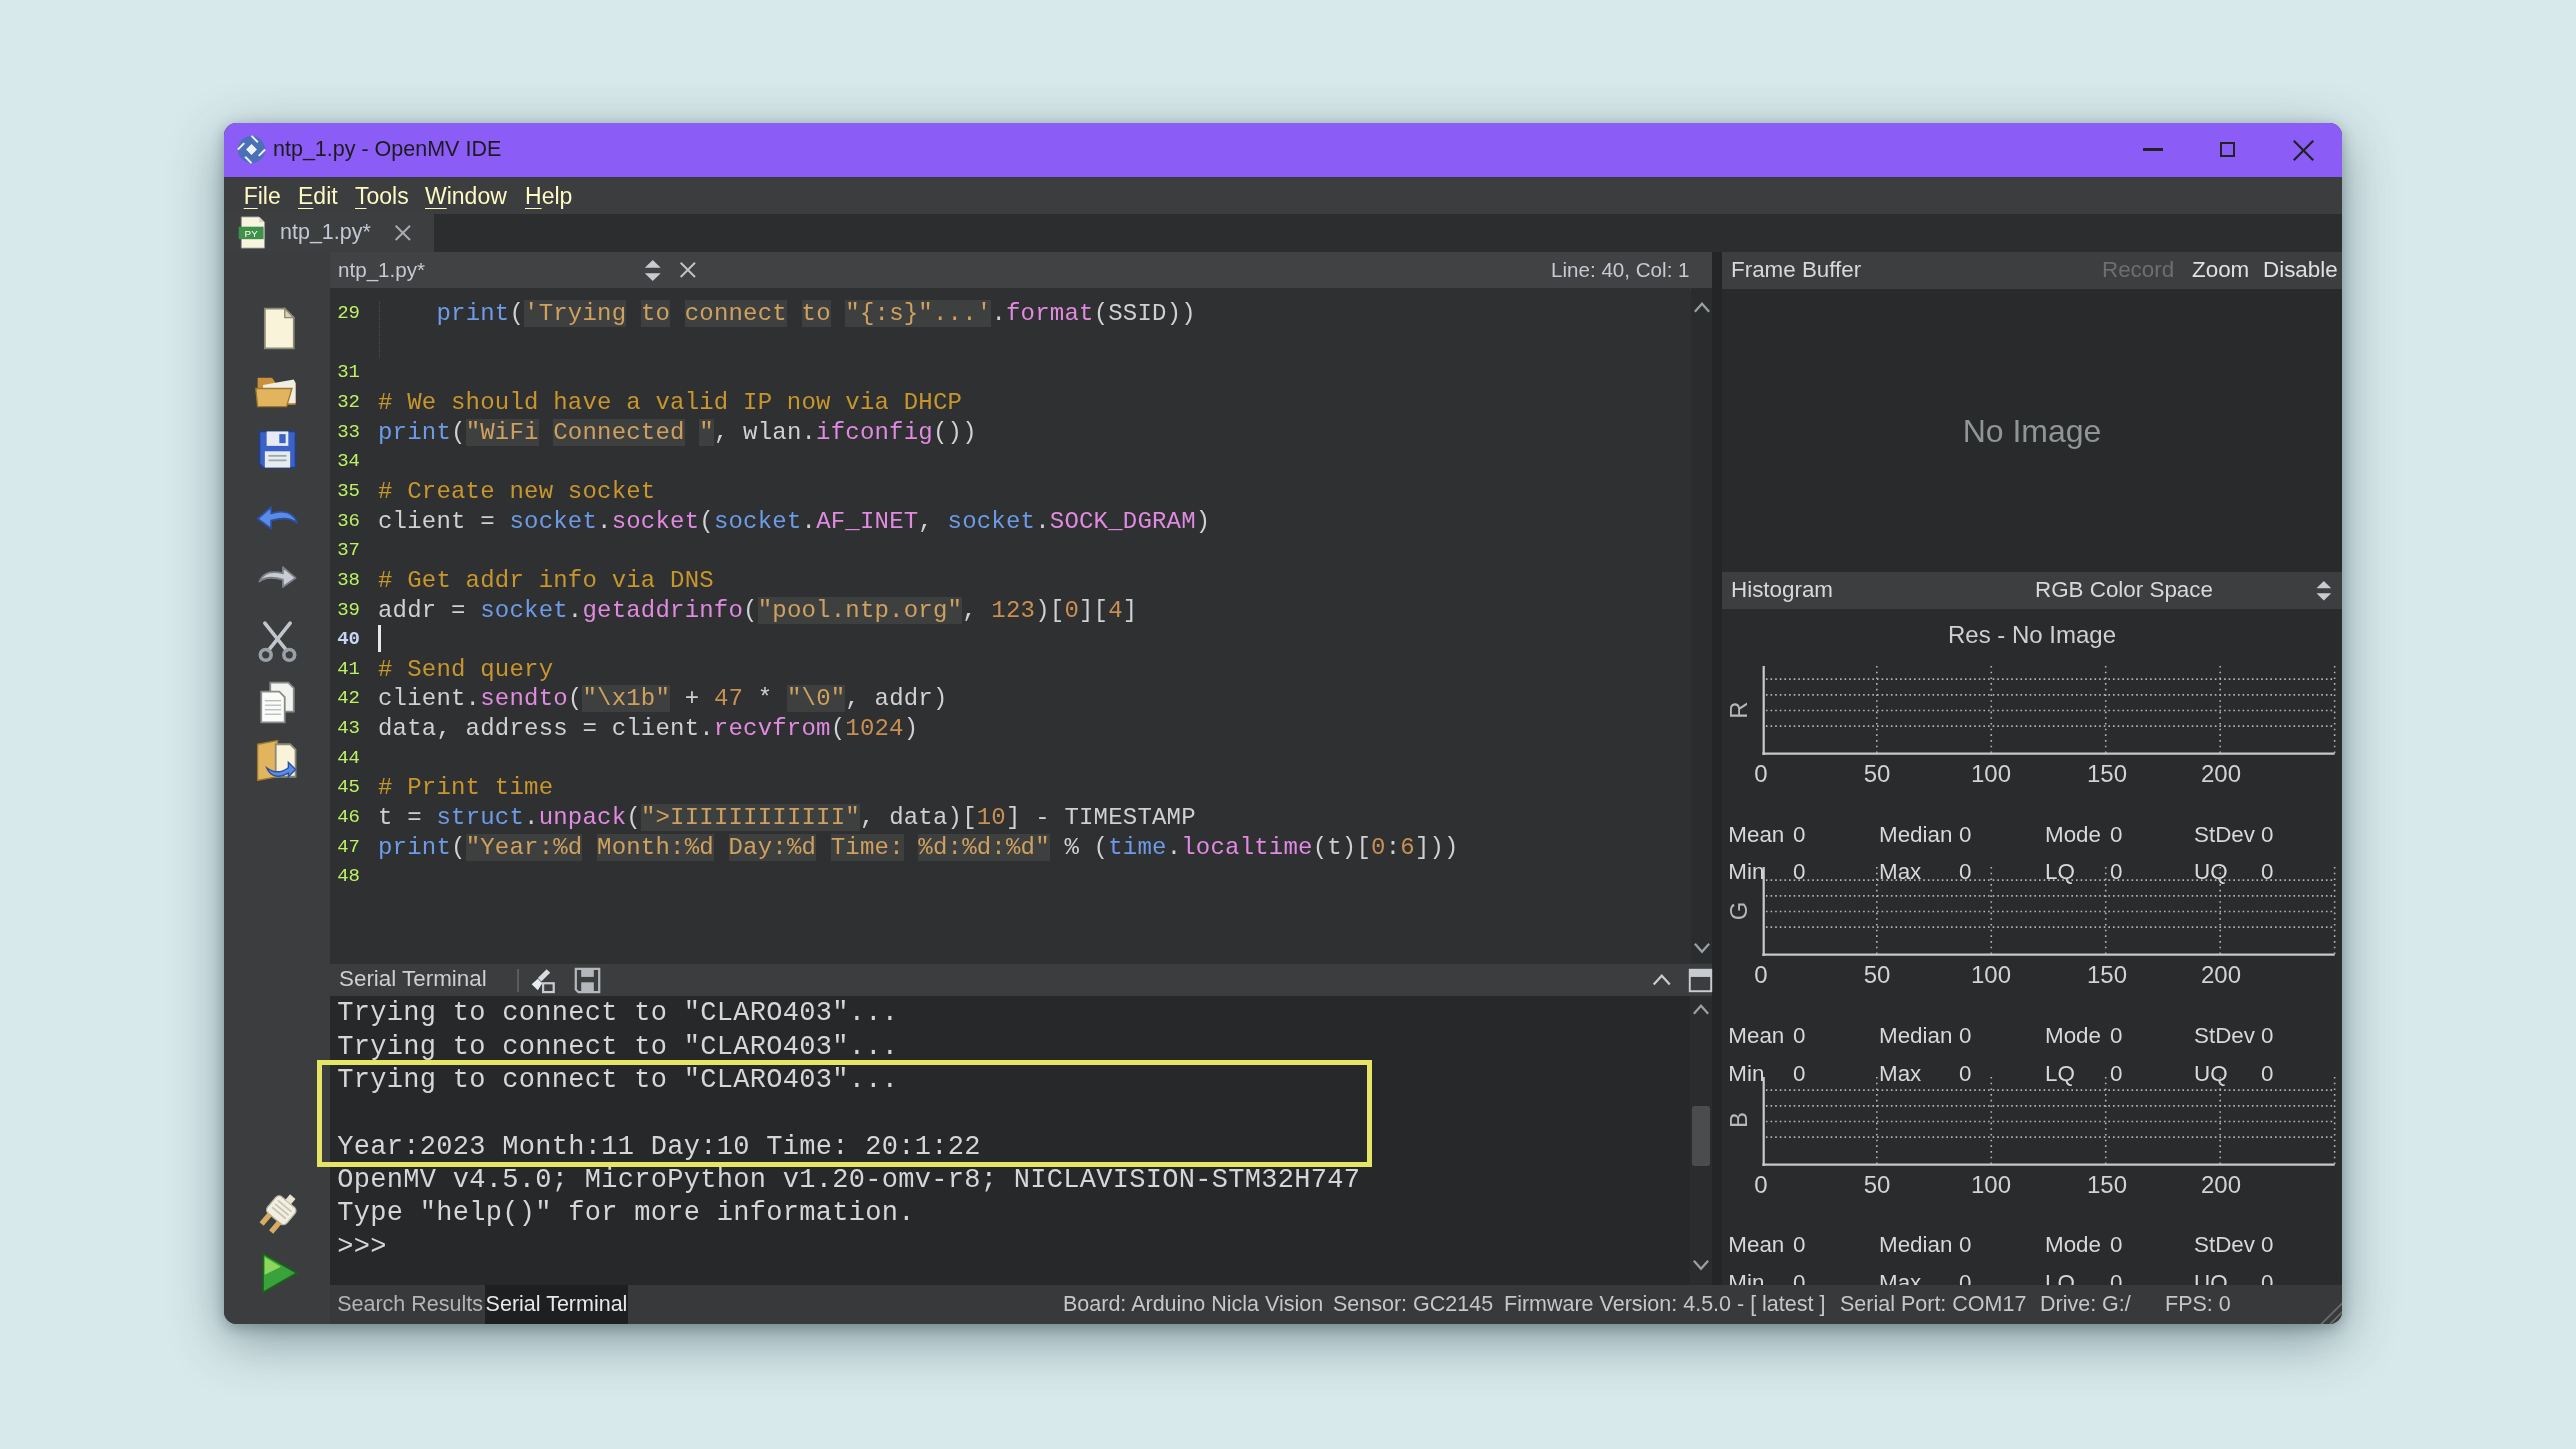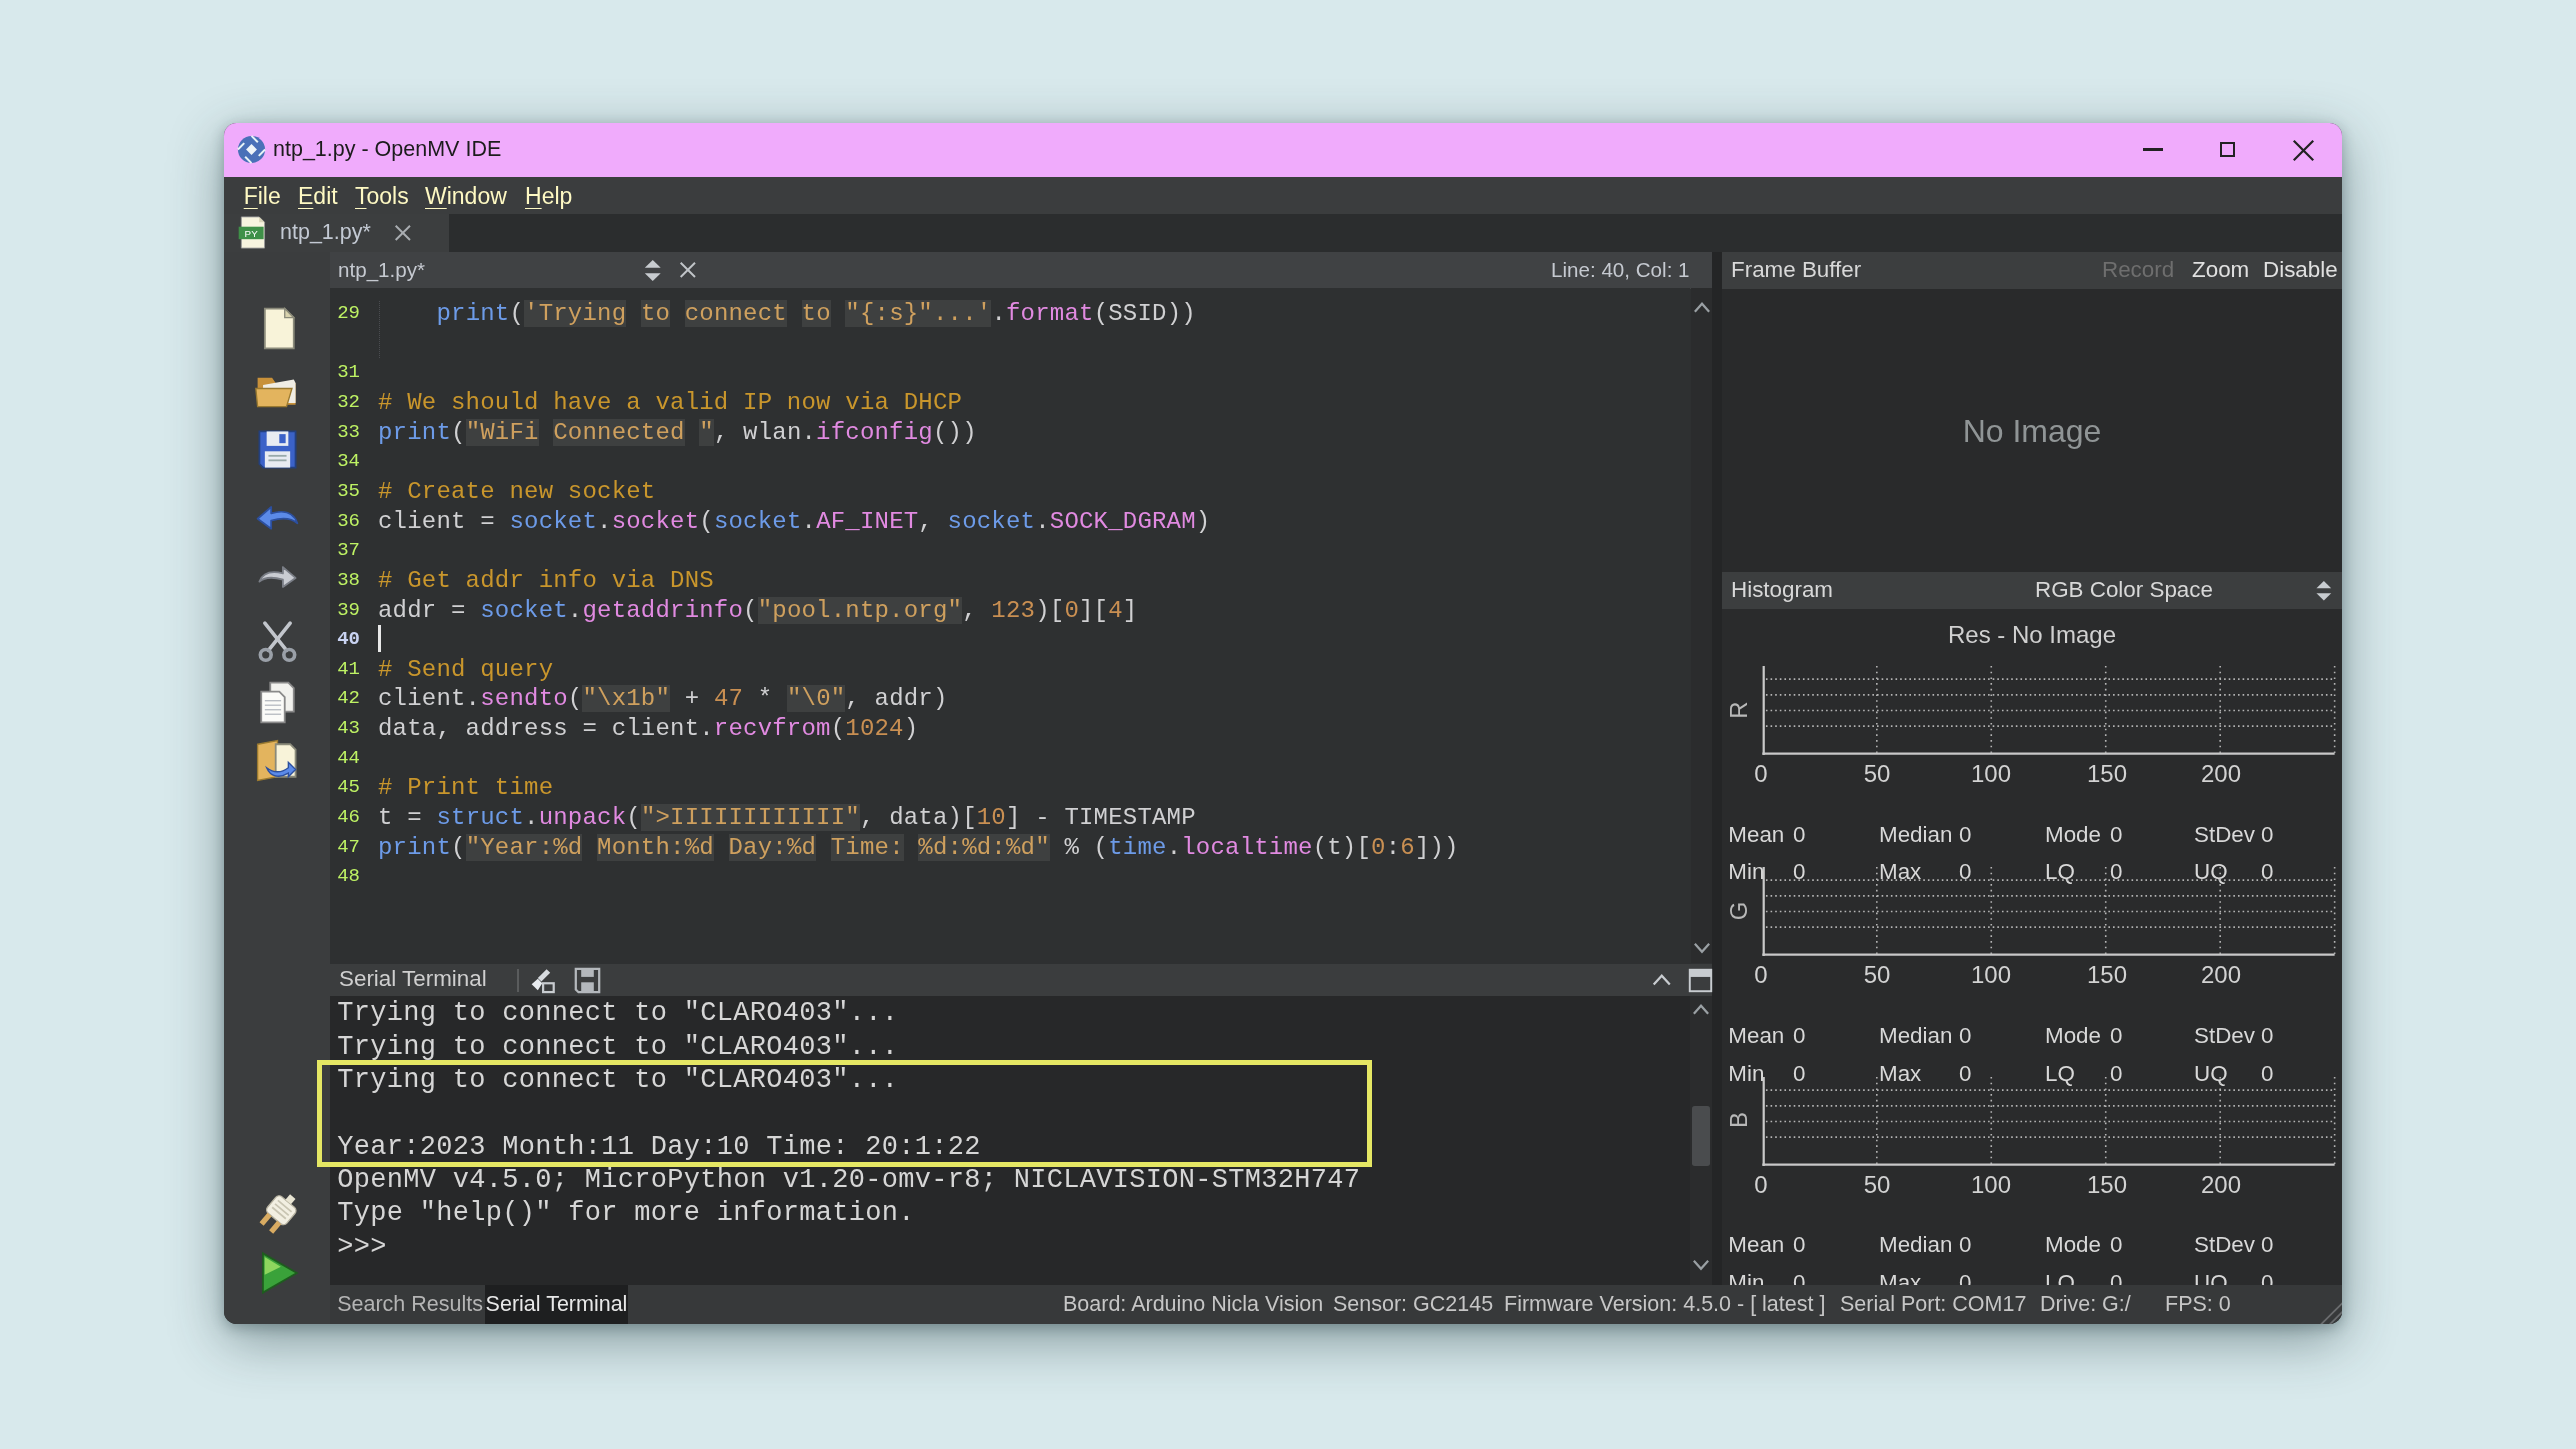--- a/index.html
+++ b/index.html
@@ -1,25 +1,25 @@
 <!DOCTYPE html>
 <html style="font-size:14.3px"><head>
 <meta charset="utf-8">
 <style>
   html,body{margin:0;padding:0;width:2576px;height:1449px;overflow:hidden;}
   body{background:#d8e9ec;font-family:"Liberation Sans",sans-serif;}
   .abs{position:absolute;}
   #win{position:absolute;left:224px;top:123px;width:2118px;height:1201px;border-radius:12.5px;overflow:hidden;background:#2e3031;box-shadow:0 16px 54px rgba(30,55,60,.45),0 3.6px 12.5px rgba(30,55,60,.3);}
-  #titlebar{position:absolute;left:0;top:0;width:100%;height:54px;background:#f0abfc;}
+  #titlebar{position:absolute;left:0;top:0;width:100%;height:54px;background:#8b5cf6;}
   #title-text{position:absolute;left:49px;top:0;height:54px;line-height:52px;font-size:21.5px;color:#1c1c1c;}
   #menubar{position:absolute;left:0;top:54px;width:100%;height:38px;background:#3b3d3e;}
   .menuitem{position:absolute;top:0;height:38px;line-height:38px;font-size:23px;color:#fef9c3;}
   .menuitem u{text-decoration-thickness:1.3px;text-underline-offset:3.6px;}
   #tabrow{position:absolute;left:0;top:91px;width:100%;height:38px;background:#2b2d2e;}
-  #tab{position:absolute;left:0;top:0;width:210px;height:38px;background:#3c3e3f;padding-left:15px;}
+  #tab{position:absolute;left:0;top:0;width:210px;height:38px;background:#3c3e3f;}
   #tab-label{position:absolute;left:56px;top:0;height:38px;line-height:36px;font-size:21.5px;color:#c3c9d3;}
   #toolbar{position:absolute;left:0;top:129px;width:106px;height:1072px;background:#3b3d3e;}
   #edheader{position:absolute;left:106px;top:129px;width:1382px;height:37px;background:#404244;}
   #edheader .fname{position:absolute;left:8px;top:0;height:37px;line-height:35px;font-size:20.6px;color:#c5c9d0;}
   #edheader .lineinfo{position:absolute;left:1221px;top:0;height:37px;line-height:35px;font-size:20.6px;color:#c5c9d0;}
   #code{position:absolute;left:106px;top:165px;width:1360px;height:675px;background:#2e3031;overflow:hidden;}
   .cl{position:absolute;left:0;width:100%;height:30px;white-space:pre;font-family:"Liberation Mono",monospace;font-size:24px;line-height:29.5px;letter-spacing:0.2px;color:#d0d0d2;}
   .ln{position:absolute;left:0;top:0;width:30px;text-align:right;font-family:"Liberation Mono",monospace;font-size:19px;line-height:29.5px;letter-spacing:0;color:#bef264;}
   .lncur{color:#c9d3f2;font-weight:bold;}
   .ct{position:absolute;left:48px;top:0;white-space:pre;}

